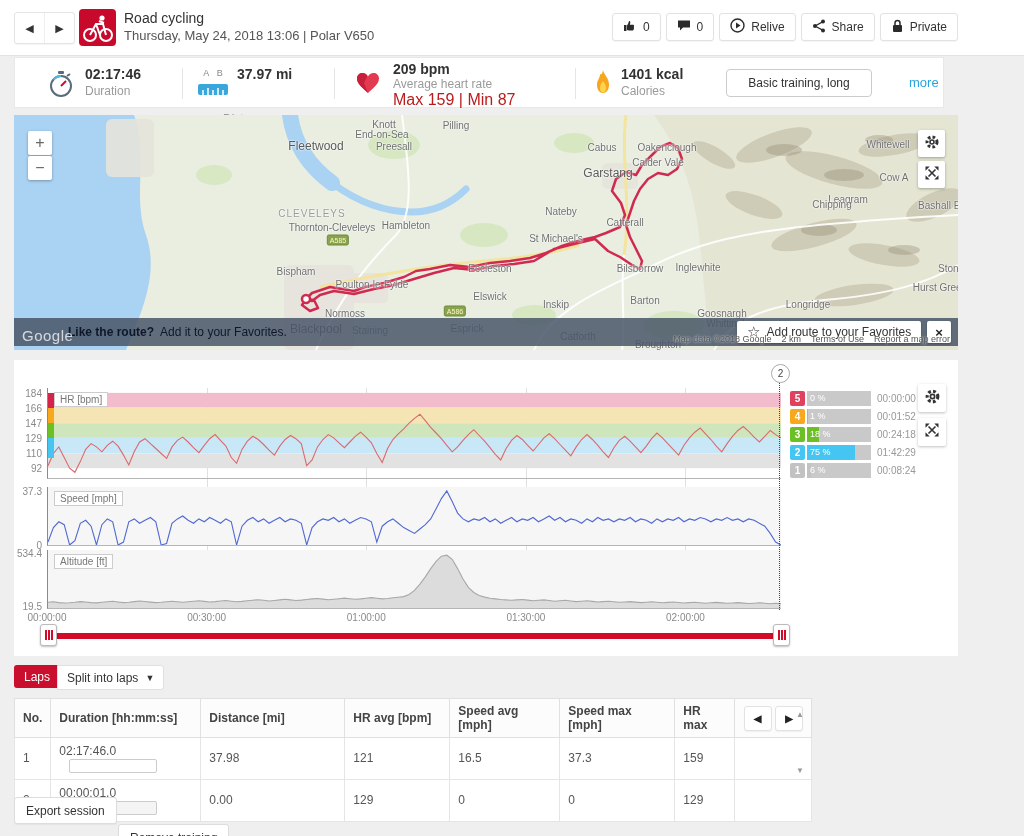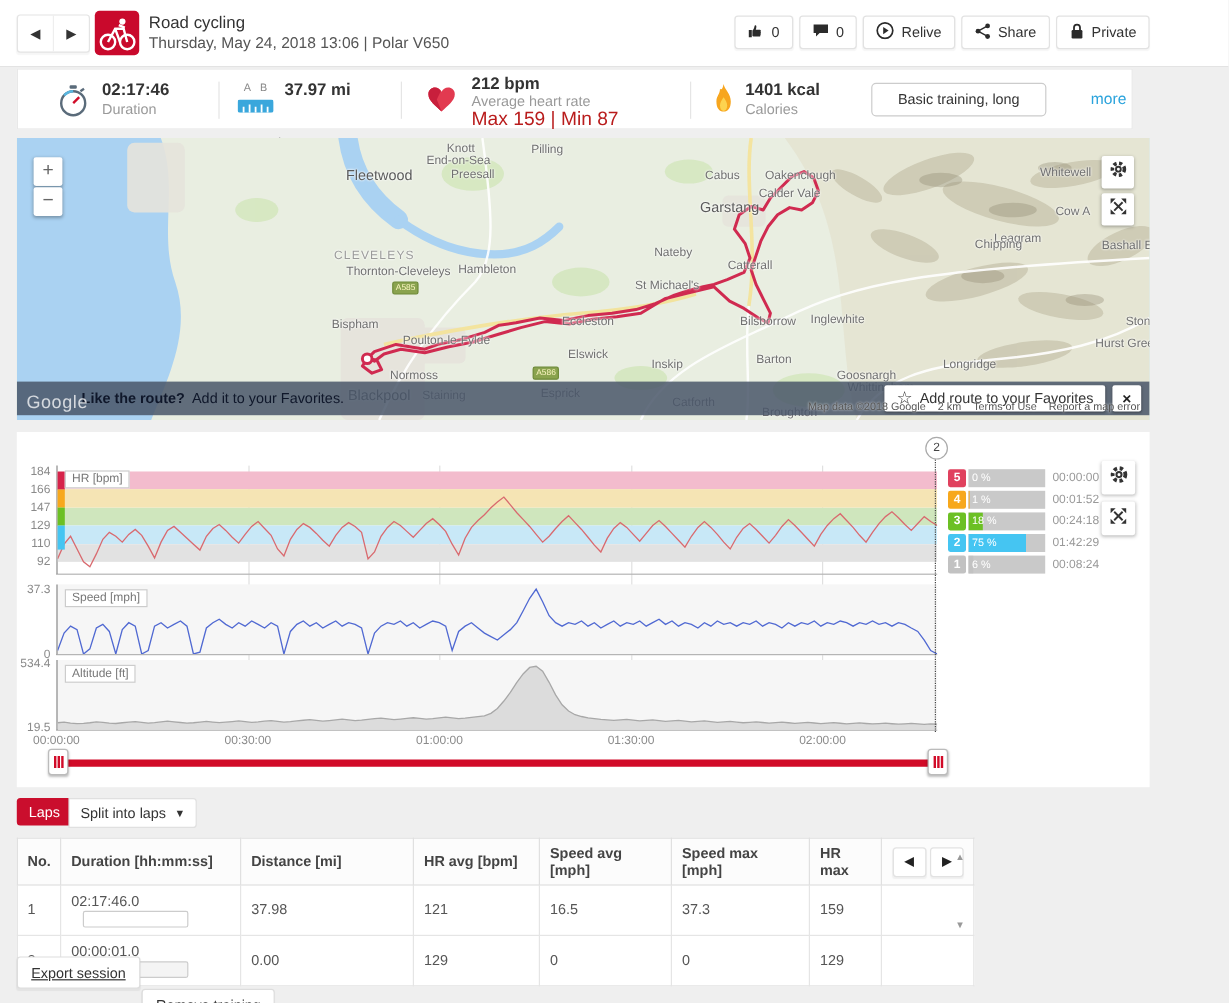--- a/index.html
+++ b/index.html
@@ -70,21 +70,21 @@
   #lapstable{position:absolute;left:14px;top:698px;border-collapse:collapse;background:#fff;table-layout:fixed;}
   #lapstable th{font-size:12px;color:#444;text-align:left;padding:5px 8px;border:1px solid #e0e0e0;height:16px;background:#fcfcfc;}
   #lapstable td{font-size:12px;color:#555;padding:6px 8px;border:1px solid #e5e5e5;height:16px;background:#fff;}
   .durbar{display:inline-block;vertical-align:middle;margin-left:10px;width:86px;height:12px;border:1px solid #ccc;border-radius:2px;background:#fff;}
   .durbar.b2{background:#f4f4f4;}
   .tnav{display:inline-flex;align-items:center;justify-content:center;width:26px;height:23px;background:#fff;border:1px solid #e2e2e2;border-radius:3px;font-size:10px;color:#222;box-shadow:0 1px 1px rgba(0,0,0,.05);cursor:pointer;}
   .vscroll{position:absolute;left:794px;top:700px;width:12px;height:80px;}
   .vscroll span{position:absolute;left:2px;font-size:8px;color:#999;cursor:pointer;}
 
   
-  .footbtn{position:absolute;top:797px;height:25px;background:#fff;border:1px solid #ddd;border-radius:3px;font-size:12px;color:#333;display:flex;align-items:center;padding:0 11px;box-shadow:0 1px 1px rgba(0,0,0,.05);cursor:pointer;text-decoration:underline;}
+  .footbtn{position:absolute;top:797px;height:25px;background:#fff;border:1px solid #ddd;border-radius:3px;font-size:12px;color:#333;display:flex;align-items:center;padding:0 11px;box-shadow:0 1px 1px rgba(0,0,0,.05);cursor:pointer;}
 </style>
 </head>
 <body>
 
 <div id="app">
 
   <div id="header">
     <div class="navgroup">
       <div class="navbtn">◀</div>
       <div class="navbtn">▶</div>
@@ -165,21 +165,21 @@
     <div class="abs stat-num" style="left:222px;top:8px;">37.97 mi</div>
     <div class="abs stat-lbl" style="left:208px;top:26px;margin-top:28px;">Distance</div>
     <div class="divider" style="left:319px;"></div>
 
     <div class="abs" style="left:340px;top:13px;">
       <svg width="26" height="24" viewBox="0 0 26 24">
           <path d="M13 22C8 17 2 13 2 7.5 2 4 4.7 2 7.5 2 10 2 12 3.5 13 5.5 14 3.5 16 2 18.5 2 21.3 2 24 4 24 7.5 24 13 18 17 13 22z" fill="#e23a50"></path>
           <path d="M13 22C8 17 2 13 2 7.5 2 4 4.7 2 7.5 2c2 0 3.8 1.2 4.8 3L9 12l4 10z" fill="#c81f3c"></path>
         </svg>
     </div>
-    <div class="abs stat-num" style="left:378px;top:3px;">212 bpm</div>
+    <div class="abs stat-num" style="left:378px;top:3px;">209 bpm</div>
     <div class="abs stat-lbl" style="left:378px;top:19px;">Average heart rate</div>
     <div class="abs" style="left:378px;top:33px;font-size:16px;color:#b91c1c;text-align:right;">Max 159  |  Min 87</div>
     <div class="divider" style="left:560px;"></div>
 
     <div class="abs" style="left:578px;top:11px;">
       <svg width="20" height="28" viewBox="0 0 20 28">
           <path d="M10 1C11 6 16 9 16 15.5 16 21 13.5 24 10 24 6.5 24 4 21 4 15.5 4 11 7 9.5 7 5 8.5 6.5 9.5 4 10 1z" fill="#f7a61f"></path>
           <path d="M10 12c1.5 2.5 3 4 3 7 0 2.8-1.3 4.5-3 4.5S7 21.8 7 19c0-3 1.5-4.5 3-7z" fill="#fdd34f"></path>
         </svg>
     </div>

